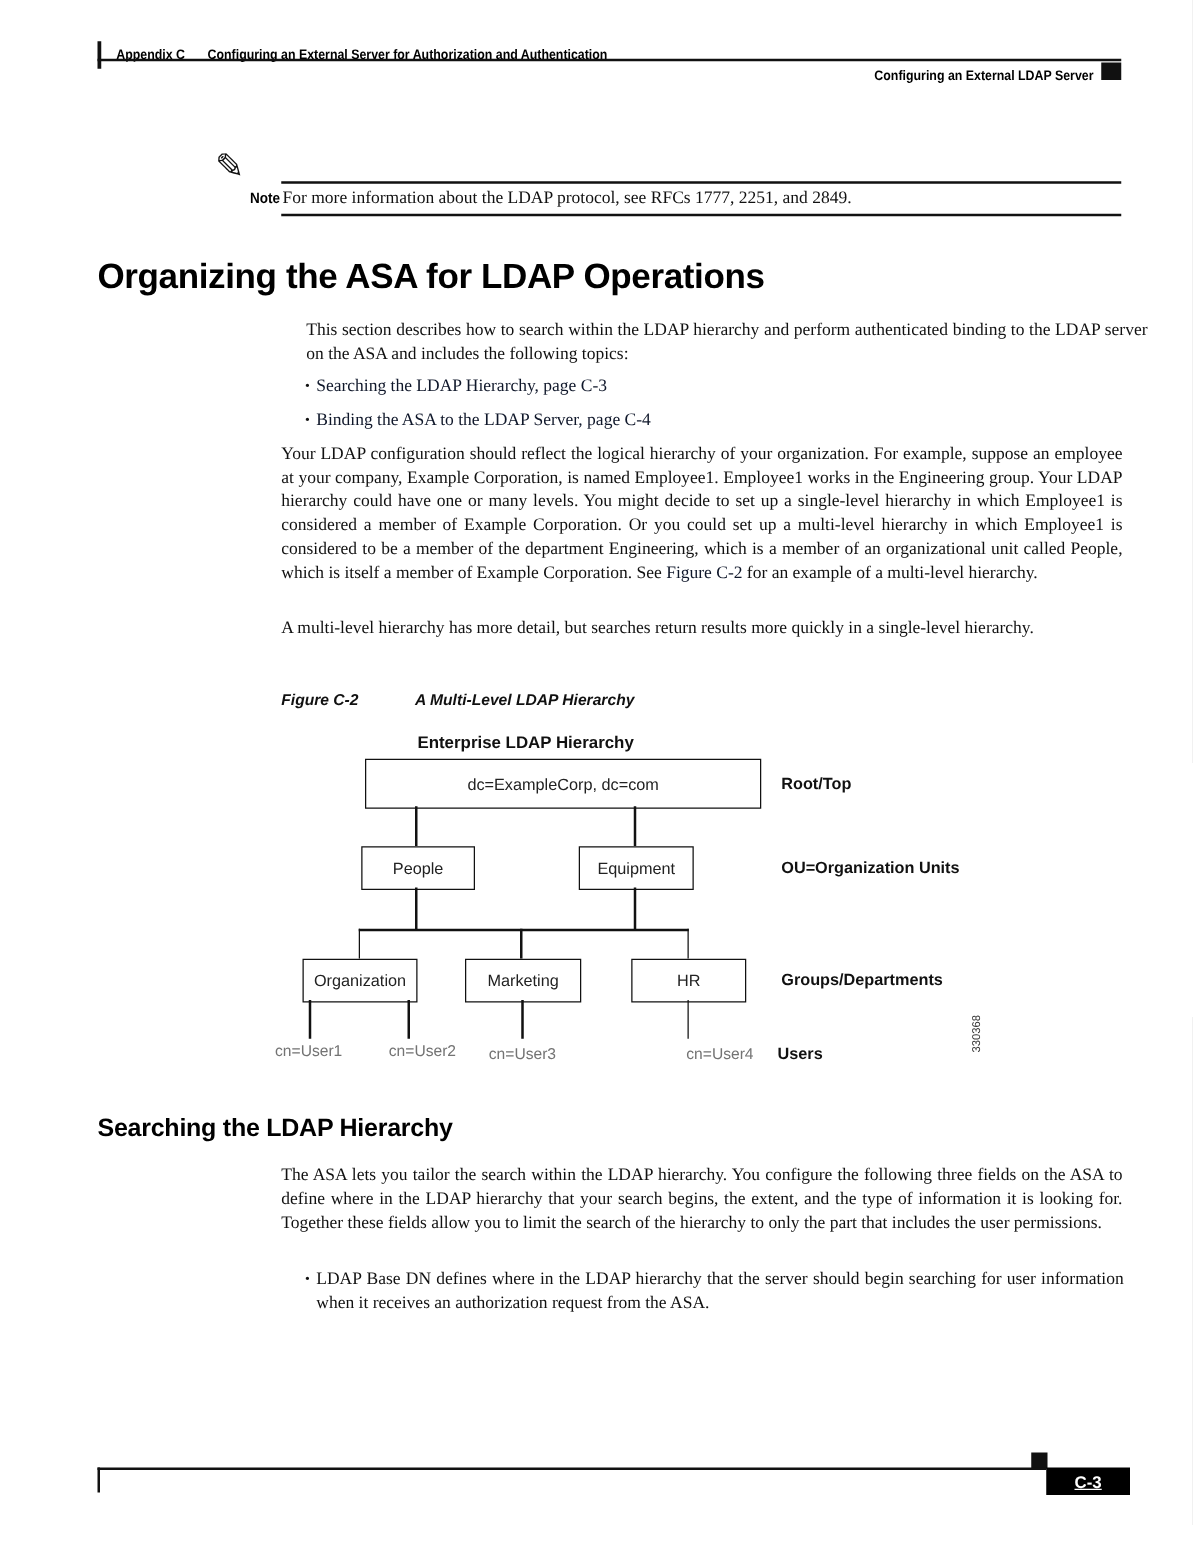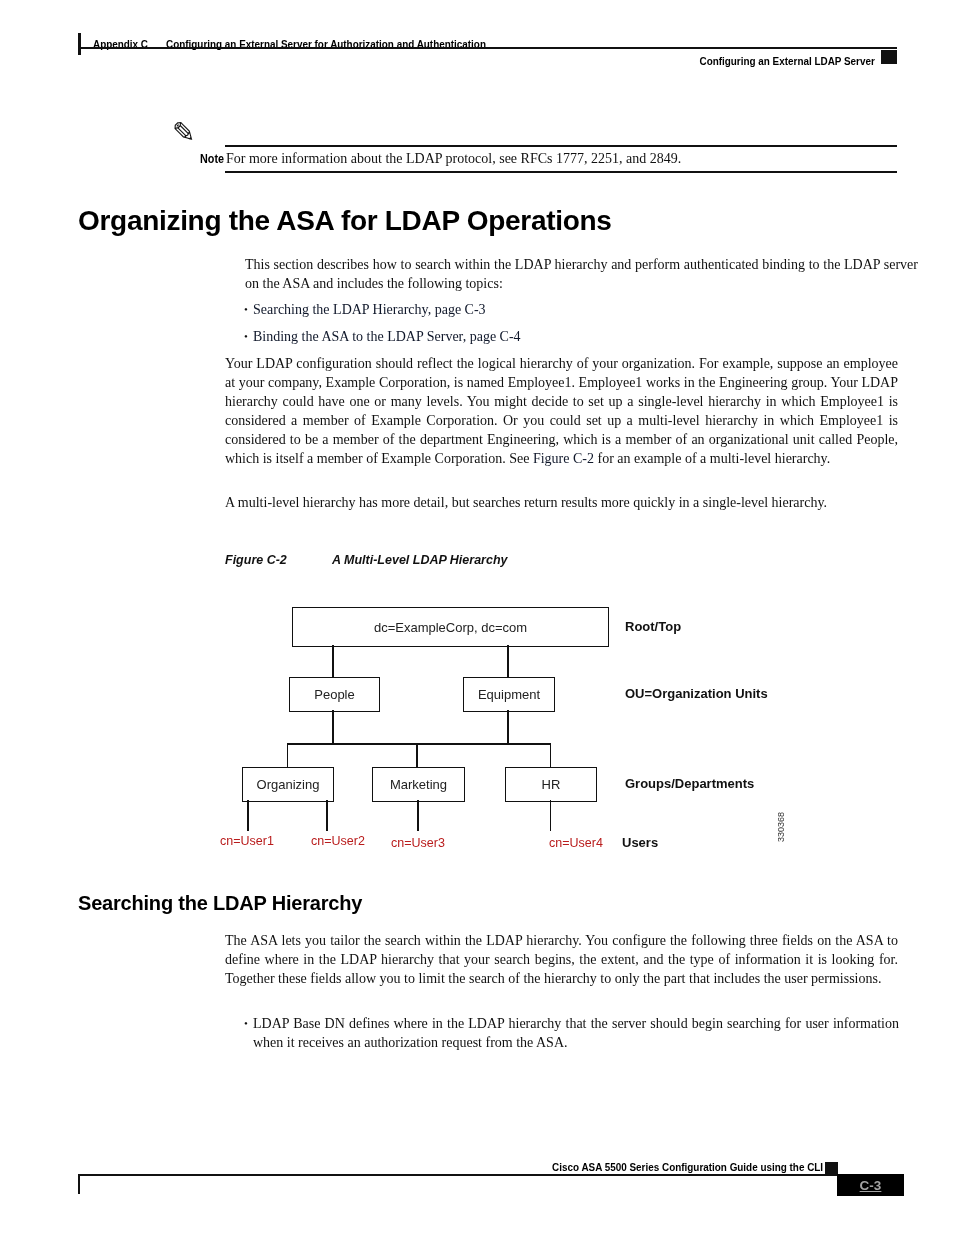--- a/index.html
+++ b/index.html
@@ -19,21 +19,21 @@
   .bullet-row{display:flex;align-items:flex-start;}
   .bullet-dot{width:9px;font-size:11px;line-height:19px;flex:0 0 9px;}
   .node-box{
     position:absolute;border:1.5px solid #111;background:#fff;
     display:flex;align-items:center;justify-content:center;
     font-family:"Liberation Sans", sans-serif;font-size:13px;color:#222;
   }
   .vline{position:absolute;width:1.5px;background:#111;}
   .hline{position:absolute;height:1.5px;background:#111;}
   .side-label{position:absolute;font-family:"Liberation Sans", sans-serif;font-weight:bold;font-size:13px;color:#111;white-space:nowrap;}
-  .user-label{position:absolute;font-family:"Liberation Sans", sans-serif;font-size:12.5px;color:#b91c1c;white-space:nowrap;}
+  .user-label{position:absolute;font-family:"Liberation Sans", sans-serif;font-size:12.5px;color:#737373;white-space:nowrap;}
   .h1{
     font-family:"Liberation Sans", sans-serif;font-weight:bold;font-size:28px;
     letter-spacing:-0.3px;transform:scaleX(0.75);transform-origin:0 0;white-space:nowrap;color:#000;
   }
   .h2{
     font-family:"Liberation Sans", sans-serif;font-weight:bold;font-size:20px;
     letter-spacing:-0.2px;transform:scaleX(0.82);transform-origin:0 0;white-space:nowrap;color:#000;
   }
   .small-bold{font-family:"Liberation Sans", sans-serif;font-weight:bold;font-size:11px;color:#000;}
   .fig-caption{font-family:"Liberation Sans", sans-serif;font-weight:bold;font-style:italic;font-size:12.5px;color:#111;white-space:nowrap;}
@@ -82,20 +82,21 @@
 
   <div class="abs body-text" style="left:225px;top:354px;width:673px;">
     <span>Your LDAP configuration should reflect the logical hierarchy of your organization. For example, suppose an employee at your company, Example Corporation, is named Employee1. Employee1 works in the Engineering group. Your LDAP hierarchy could have one or many levels. You might decide to set up a single-level hierarchy in which Employee1 is considered a member of Example Corporation. Or you could set up a multi-level hierarchy in which Employee1 is considered to be a member of the department Engineering, which is a member of an organizational unit called People, which is itself a member of Example Corporation. See </span><a class="link">Figure C-2</a><span> for an example of a multi-level hierarchy.</span>
   </div>
 
   <div class="abs body-text" style="left:225px;top:493px;width:673px;">A multi-level hierarchy has more detail, but searches return results more quickly in a single-level hierarchy.</div>
 
   <div class="abs fig-caption" style="left:225px;top:553px;">Figure C-2</div>
   <div class="abs fig-caption" style="left:332px;top:553px;">A Multi-Level LDAP Hierarchy</div>
 
+  <div class="abs sans" style="left:263px;top:586px;width:315px;text-align:center;font-weight:bold;font-size:13.5px;color:#111;">Enterprise LDAP Hierarchy</div>
 
   <div class="node-box" style="left:263px;top:607px;width:315px;height:38px;margin-left:29px;">
     <span>dc=ExampleCorp, dc=com</span>
   </div>
   <div class="side-label" style="left:625px;top:619px;">Root/Top</div>
 
   <div class="vline" style="left:332px;top:645px;height:32px;"></div>
   <div class="vline" style="left:507px;top:645px;height:32px;"></div>
 
   <div class="node-box" style="left:289px;top:677px;width:89px;height:33px;">
@@ -107,21 +108,21 @@
   <div class="side-label" style="left:625px;top:686px;">OU=Organization Units</div>
 
   <div class="vline" style="left:332px;top:710px;height:34px;"></div>
   <div class="vline" style="left:507px;top:710px;height:34px;"></div>
   <div class="hline" style="left:287px;top:743px;width:264px;"></div>
   <div class="vline" style="left:286.5px;top:743px;height:24px;"></div>
   <div class="vline" style="left:416px;top:743px;height:24px;"></div>
   <div class="vline" style="left:549.5px;top:743px;height:24px;"></div>
 
   <div class="node-box" style="left:242px;top:767px;width:90px;height:33px;">
-    <span>Organizing</span>
+    <span>Organization</span>
   </div>
   <div class="node-box" style="left:372px;top:767px;width:91px;height:33px;">
     <span>Marketing</span>
   </div>
   <div class="node-box" style="left:505px;top:767px;width:90px;height:33px;">
     <span>HR</span>
   </div>
   <div class="side-label" style="left:625px;top:776px;">Groups/Departments</div>
 
   <div class="vline" style="left:247px;top:800px;height:31px;"></div>
@@ -141,23 +142,20 @@
     <span class="h2">Searching the LDAP Hierarchy</span>
   </div>
   <div class="abs body-text" style="left:225px;top:931px;width:673px;">The ASA lets you tailor the search within the LDAP hierarchy. You configure the following three fields on the ASA to define where in the LDAP hierarchy that your search begins, the extent, and the type of information it is looking for. Together these fields allow you to limit the search of the hierarchy to only the part that includes the user permissions.</div>
   <div class="abs" style="left:244px;top:1014px;width:655px;">
     <div class="bullet-row">
       <span class="bullet-dot">•</span>
       <span class="body-text">LDAP Base DN defines where in the LDAP hierarchy that the server should begin searching for user information when it receives an authorization request from the ASA.</span>
     </div>
   </div>
 
-  <div class="abs" style="right:131px;top:1157px;">
-    <span class="small-bold cond-r" style="transform:scaleX(0.9);">Cisco ASA 5500 Series Configuration Guide using the CLI</span>
-  </div>
   <div class="abs rule" style="left:825px;top:1162px;width:13px;height:13px;"></div>
   <div class="abs rule" style="left:78px;top:1174px;width:759px;height:1.5px;"></div>
   <div class="abs rule" style="left:78px;top:1174px;width:1.5px;height:20px;"></div>
   <div class="abs" style="left:837px;top:1174px;width:67px;height:22px;background:#000;display:flex;align-items:center;justify-content:center;">
-    <span class="small-bold" style="color:#a3a3a3;font-size:13.5px;text-decoration:underline;">C-3</span>
+    <span class="small-bold" style="color:#ffffff;font-size:13.5px;text-decoration:underline;">C-3</span>
   </div>
 
 </div>
 
 </body></html>

